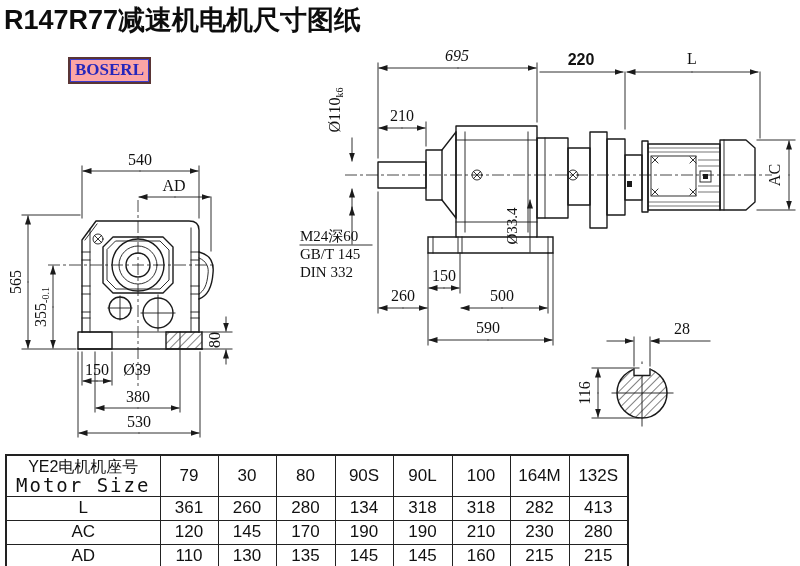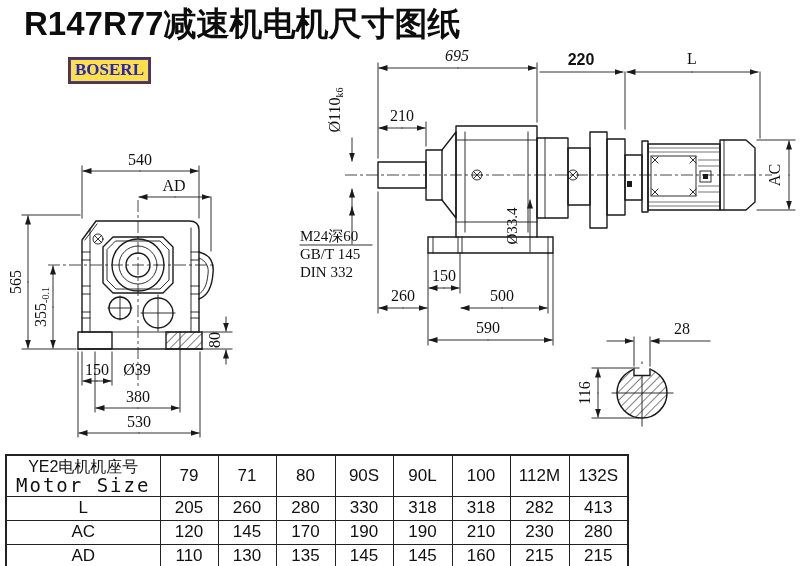--- a/index.html
+++ b/index.html
@@ -1,20 +1,20 @@
 <!DOCTYPE html>
 <html><head>
 <meta charset="utf-8">
 <style>
   html,body{margin:0;padding:0;background:#fff;}
   .stage{position:relative;width:800px;height:566px;background:#ffffff;overflow:hidden;
          font-family:"Liberation Sans",sans-serif;color:#111;}
-  .title{position:absolute;left:24px;top:2px;font-size:33px;font-weight:bold;
+  .title{position:absolute;left:4px;top:2px;font-size:27px;font-weight:bold;
          letter-spacing:0px;color:#0d0d0d;white-space:nowrap;}
-  .logo{position:absolute;left:68px;top:57px;border:2px solid #5a3535;background:#fde047;}
+  .logo{position:absolute;left:68px;top:57px;border:2px solid #5a3535;background:#fca5a5;}
   .logo-inner{display:block;border:1px solid #3a3acc;padding:0 4px 1px 4px;
          font-family:"Liberation Serif",serif;font-weight:bold;font-size:17px;color:#2626bb;}
   svg{position:absolute;left:0;top:0;}
   .ol{fill:none;stroke:#1a1a1a;stroke-width:1.4;stroke-linejoin:round;stroke-linecap:square;}
   .thin{fill:none;stroke:#1a1a1a;stroke-width:0.9;stroke-linecap:square;}
   .fin{fill:none;stroke:#1a1a1a;stroke-width:0.6;}
   .cl{fill:none;stroke:#1a1a1a;stroke-width:0.8;stroke-dasharray:12 3 3 3;}
   .dt{font-family:"Liberation Serif",serif;font-size:16px;fill:#111;}
   .dts{font-family:"Liberation Serif",serif;font-size:15px;fill:#111;}
   .dtb{font-family:"Liberation Sans",sans-serif;font-size:16px;font-weight:bold;fill:#111;}
@@ -230,34 +230,34 @@
         <col style="width:59px">
         <col style="width:59px">
     </colgroup>
     <tbody>
         <tr class="hdr">
       <td>
         <div class="hdr-cn">YE2电机机座号</div>
         <div class="hdr-en">Motor Size</div>
       </td>
       <td>79</td>
-      <td>71</td>
+      <td>30</td>
       <td>80</td>
       <td>90S</td>
       <td>90L</td>
       <td>100</td>
-      <td>112M</td>
+      <td>164M</td>
       <td>132S</td>
     </tr>
     <tr>
       <td>L</td>
-      <td>205</td>
+      <td>361</td>
       <td>260</td>
       <td>280</td>
-      <td>330</td>
+      <td>134</td>
       <td>318</td>
       <td>318</td>
       <td>282</td>
       <td>413</td>
     </tr>
     <tr>
       <td>AC</td>
       <td>120</td>
       <td>145</td>
       <td>170</td>

